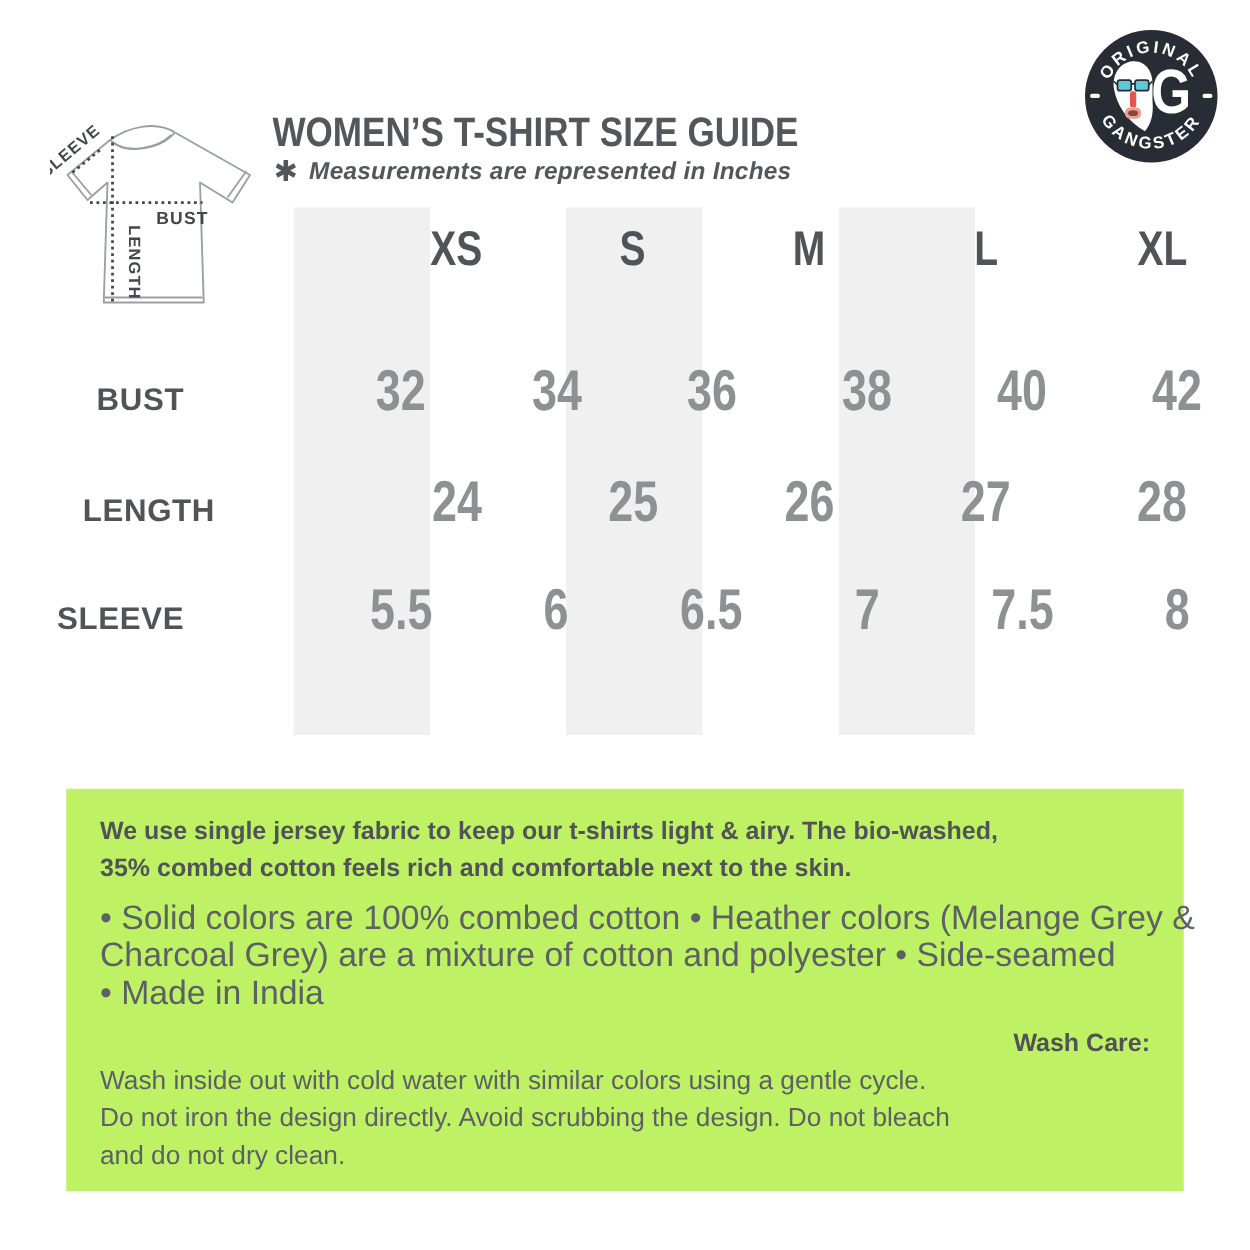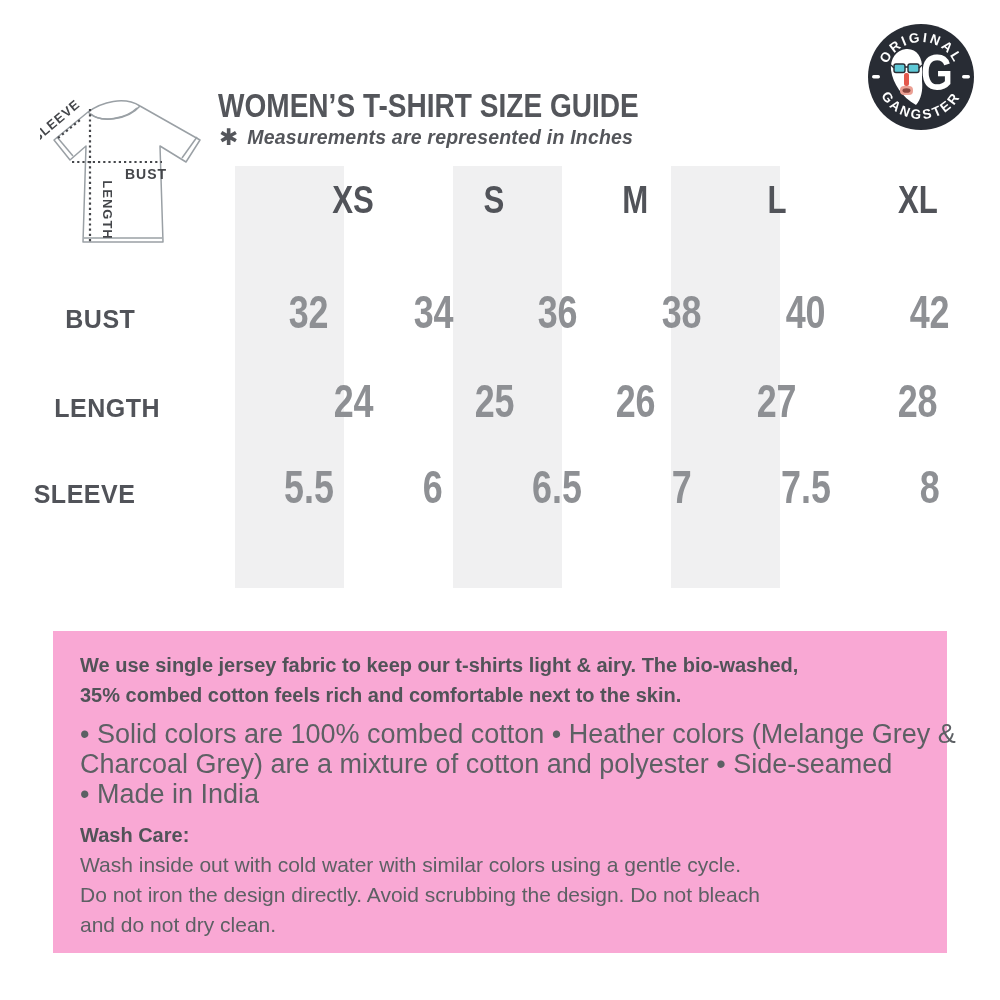--- a/index.html
+++ b/index.html
@@ -11,37 +11,37 @@
   .title{left:218px;top:87px;font-size:33px;font-weight:bold;color:#54565b;
          letter-spacing:0;white-space:nowrap;transform:scaleX(.85);transform-origin:left top;}
   .subnote{left:219px;top:126px;display:flex;align-items:center;gap:9px;}
   .subnote .star{font-size:23px;color:#54565b;line-height:1;}
   .subnote .ntext{font-size:19.5px;font-weight:bold;color:#54565b;letter-spacing:.2px;white-space:nowrap;font-style:italic;}
 
   
   .stripe{top:166px;height:422px;width:109px;background:#f0f0f1;}
 
   
-  .trow{left:0;width:976px;display:flex;align-items:baseline;gap:32px;}
+  .trow{left:12px;width:976px;display:flex;align-items:baseline;gap:32px;}
   .rlabel{width:160px;text-align:right;font-size:25px;font-weight:bold;
           color:#515359;letter-spacing:.5px;line-height:1;}
   .tspacer{width:75px;}
   .cell{width:109px;text-align:center;line-height:1;}
   .hcell span{display:inline-block;transform:scaleX(.8);transform-origin:center;
         font-size:39px;font-weight:bold;color:#515359;line-height:1;}
   .vcell span{display:inline-block;transform:scaleX(.78);transform-origin:center;
         font-size:46px;font-weight:bold;color:#8e9094;line-height:1;}
 
   
-  .panel{left:53px;top:631px;width:894px;height:322px;background:#f9a8d4;
+  .panel{left:53px;top:631px;width:894px;height:322px;background:#bef264;
          box-sizing:border-box;padding:19px 27px;}
   .panel .intro div{font-size:20px;line-height:30px;font-weight:bold;color:#515358;white-space:nowrap;}
   .panel .bullets{margin-top:9px;}
   .panel .bullets div{font-size:27px;line-height:30px;color:#5d6064;white-space:nowrap;}
-  .panel .wash-title{margin-top:11px;font-size:20px;line-height:30px;font-weight:bold;color:#515358;}
+  .panel .wash-title{margin-top:11px;font-size:20px;line-height:30px;font-weight:bold;color:#515358;text-align:right;}
   .panel .wash div{font-size:21px;line-height:30px;color:#5d6064;white-space:nowrap;}
 </style>
 </head>
 <body>
 
 <svg class="abs" style="left:40px;top:92px;" width="170" height="160" viewBox="0 0 170 160">
   <g fill="#ffffff" stroke="#9aa0a5" stroke-width="1.5" stroke-linejoin="round">
     <path d="M 48,20 L 14,48 L 30,68 L 46,54 L 43,150 L 123,150 L 120,54 L 146,70 L 160,48 L 100,14 C 84,4 62,10 48,20 Z"></path>
     <path d="M 48,20 C 60,32 88,28 100,14" fill="none"></path>
     <path d="M 51,22 C 61,31 86,27 97,16" fill="none"></path>

